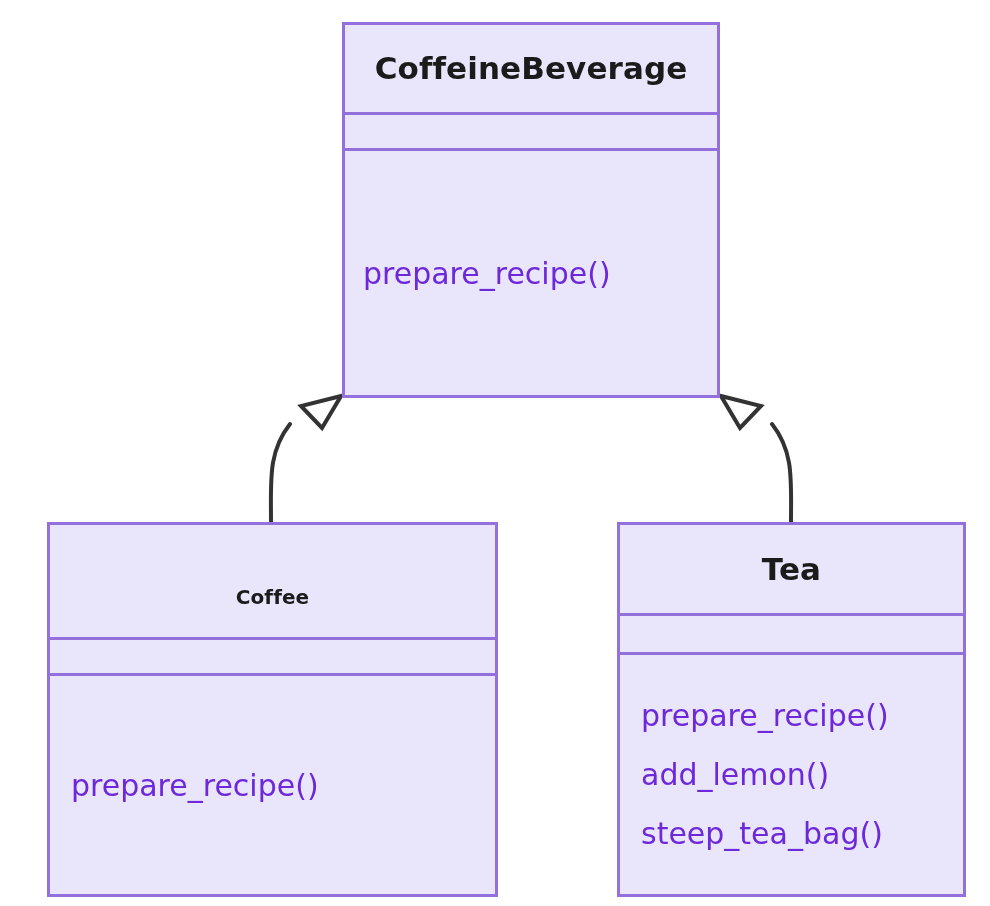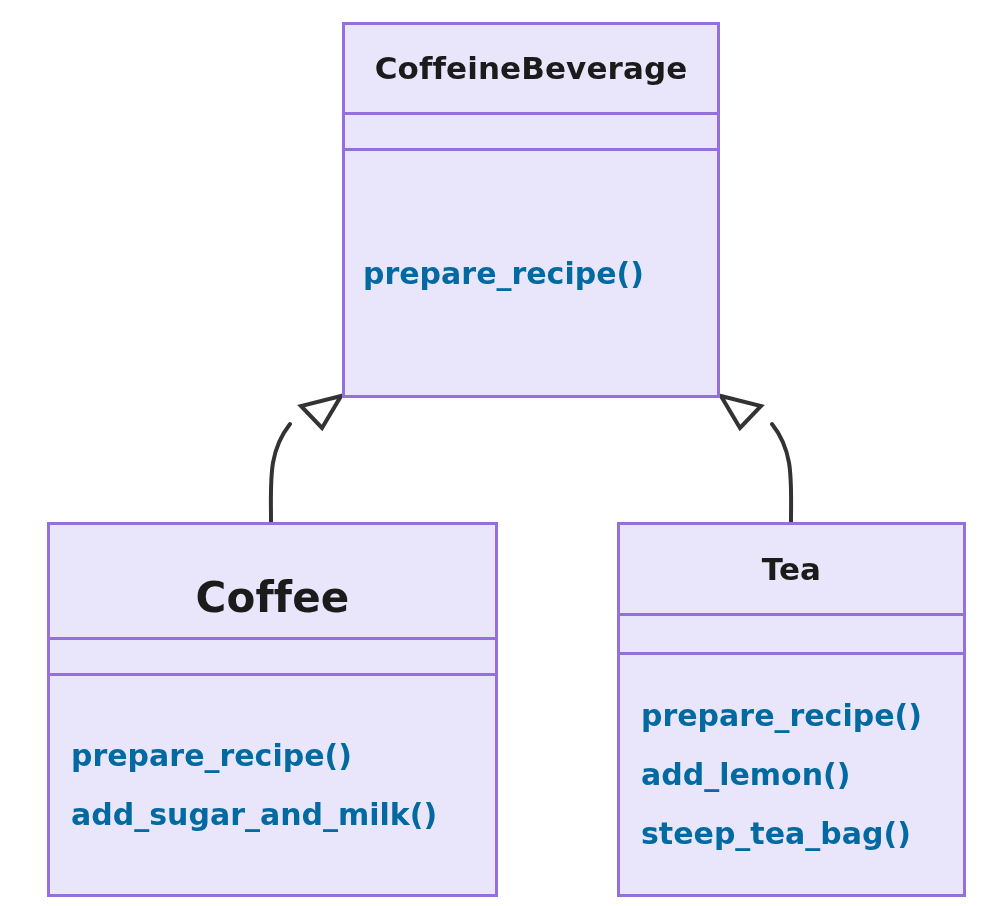--- a/index.html
+++ b/index.html
@@ -50,22 +50,21 @@
   }
   .class-methods-row {
     box-sizing: border-box;
     display: flex;
     flex-direction: column;
     justify-content: center;
     color: #1b1b1b;
   }
   .method-item {
     white-space: nowrap;
-    color: #0369a1;
-    font-weight: bold;
+    color: #6d28d9;
   }
 
   
   #class-coffeine-beverage {
     left: 342px;
     top: 22px;
     width: 378px;
     height: 376px;
   }
   #class-coffeine-beverage .class-title-row {
@@ -84,21 +83,21 @@
 
   
   #class-coffee {
     left: 47px;
     top: 522px;
     width: 451px;
     height: 375px;
   }
   #class-coffee .class-title-row {
     height: 92px;
-    font-size: 42px;
+    font-size: 20px;
     margin-top: 32px;
   }
   #class-coffee .class-attrs-row {
     height: 39px;
   }
   #class-coffee .class-methods-row {
     height: 241px;
     padding-left: 21px;
     gap: 24px;
     font-size: 30px;
@@ -149,21 +148,20 @@
     <div class="class-methods-row">
       <div class="method-item">prepare_recipe()</div>
     </div>
   </div>
 
   <div class="uml-class" id="class-coffee">
     <div class="class-title-row">Coffee</div>
     <div class="class-attrs-row"></div>
     <div class="class-methods-row">
       <div class="method-item">prepare_recipe()</div>
-      <div class="method-item">add_sugar_and_milk()</div>
     </div>
   </div>
 
   <div class="uml-class" id="class-tea">
     <div class="class-title-row">Tea</div>
     <div class="class-attrs-row"></div>
     <div class="class-methods-row">
       <div class="method-item">prepare_recipe()</div>
       <div class="method-item">add_lemon()</div>
       <div class="method-item">steep_tea_bag()</div>

